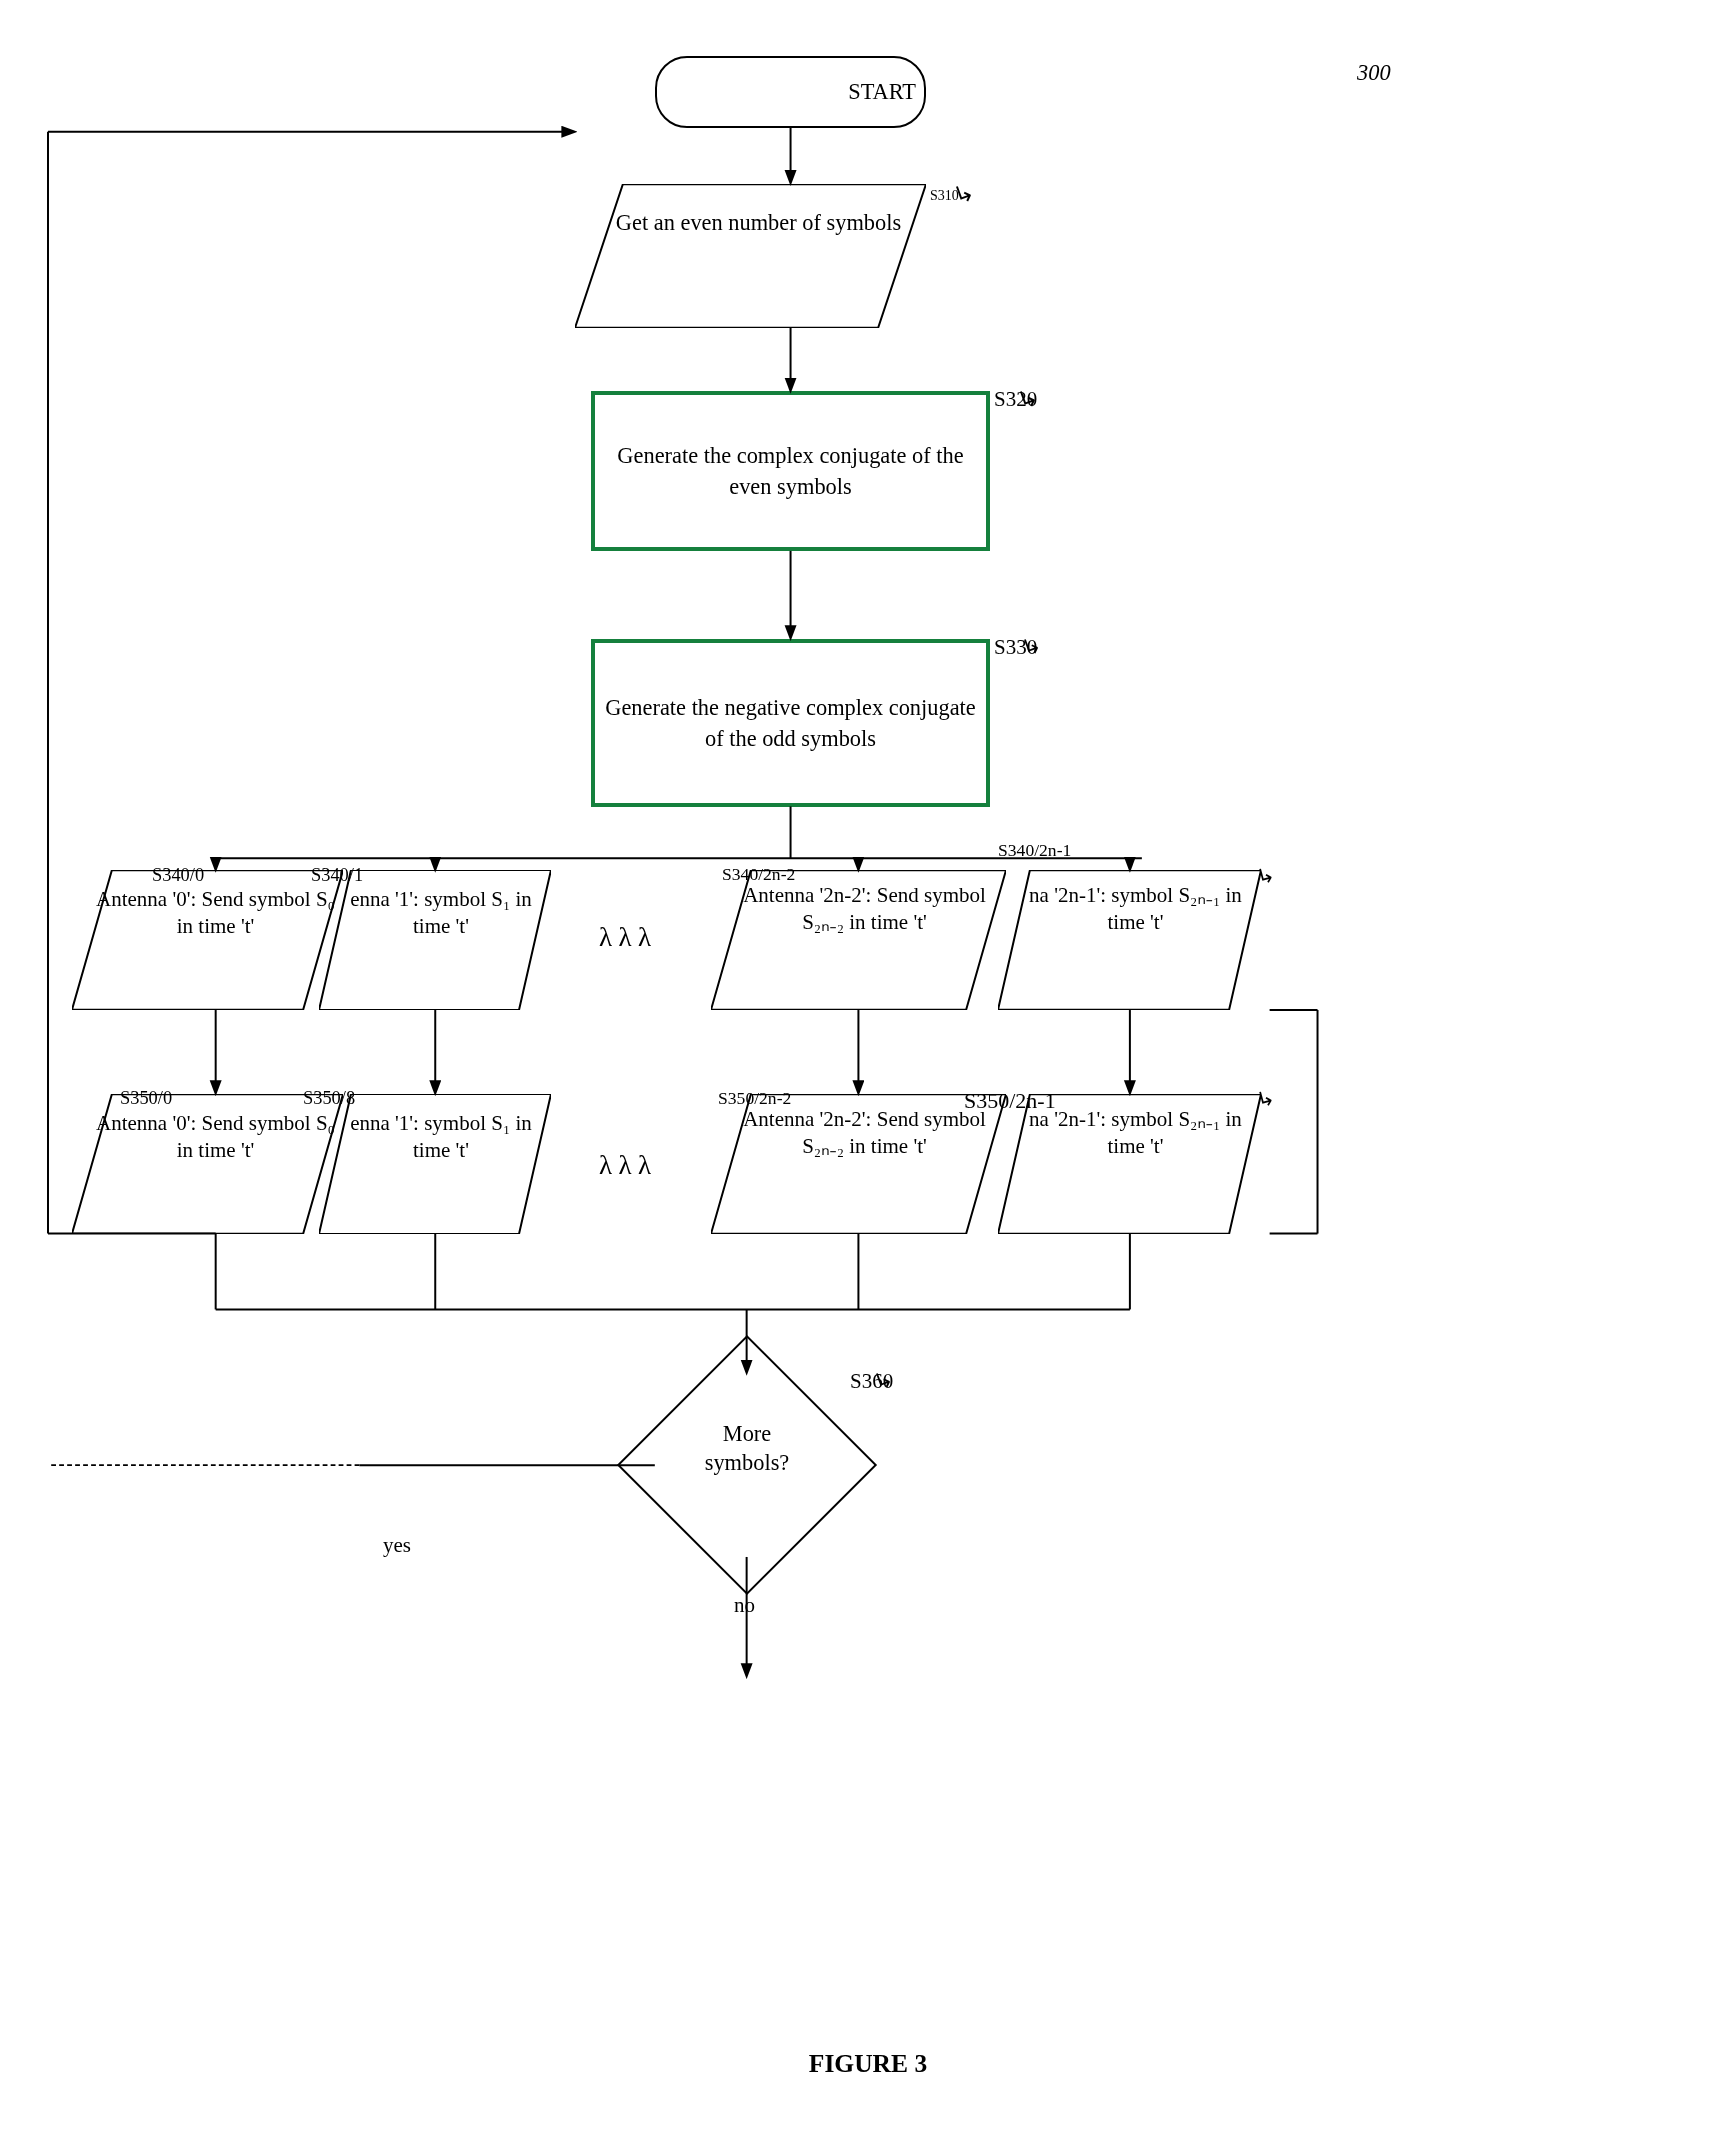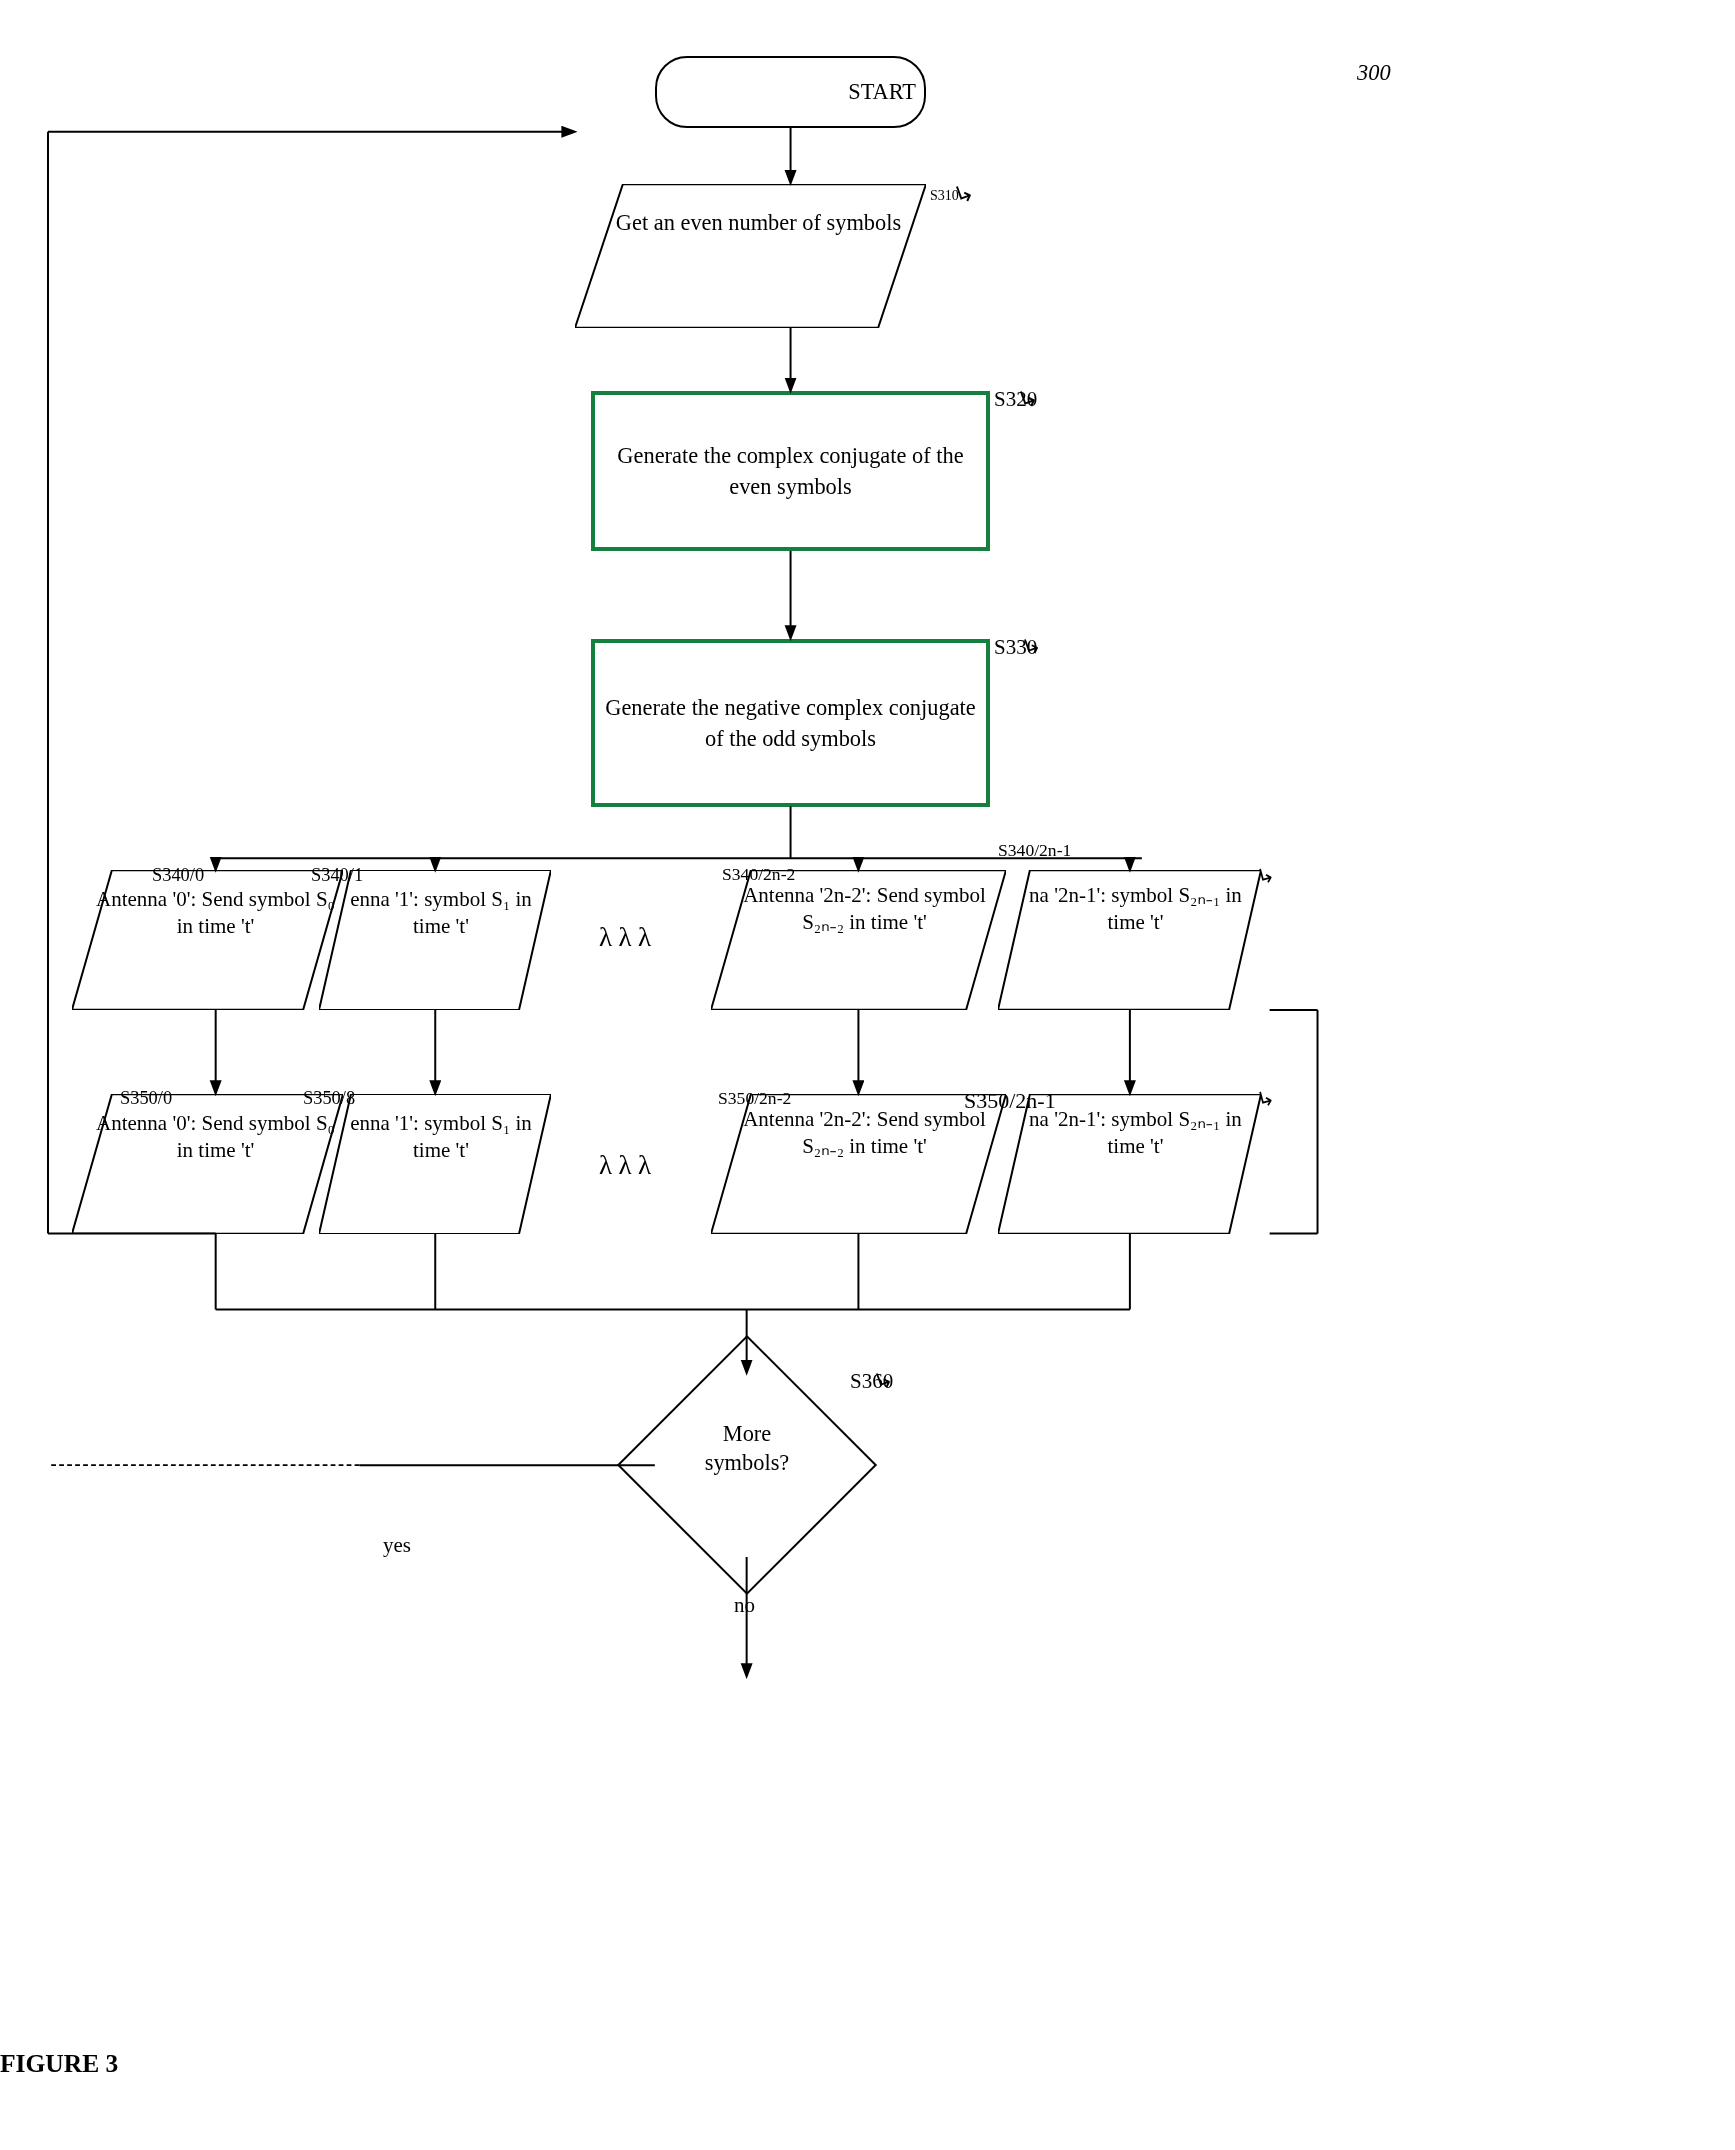--- a/index.html
+++ b/index.html
@@ -42,20 +42,21 @@
       padding: 4px 8px;
     }
     .label-text {
       position: absolute;
       font-size: 21px;
     }
     .figure-caption {
       position: absolute;
       font-size: 25.5px;
       font-weight: bold;
+      text-align: center;
     }
     .ref-num {
       position: absolute;
       font-size: 22.4px;
     }
     
     .overlay-svg {
       position: absolute;
       top: 0; left: 0;
       width: 1736px;

